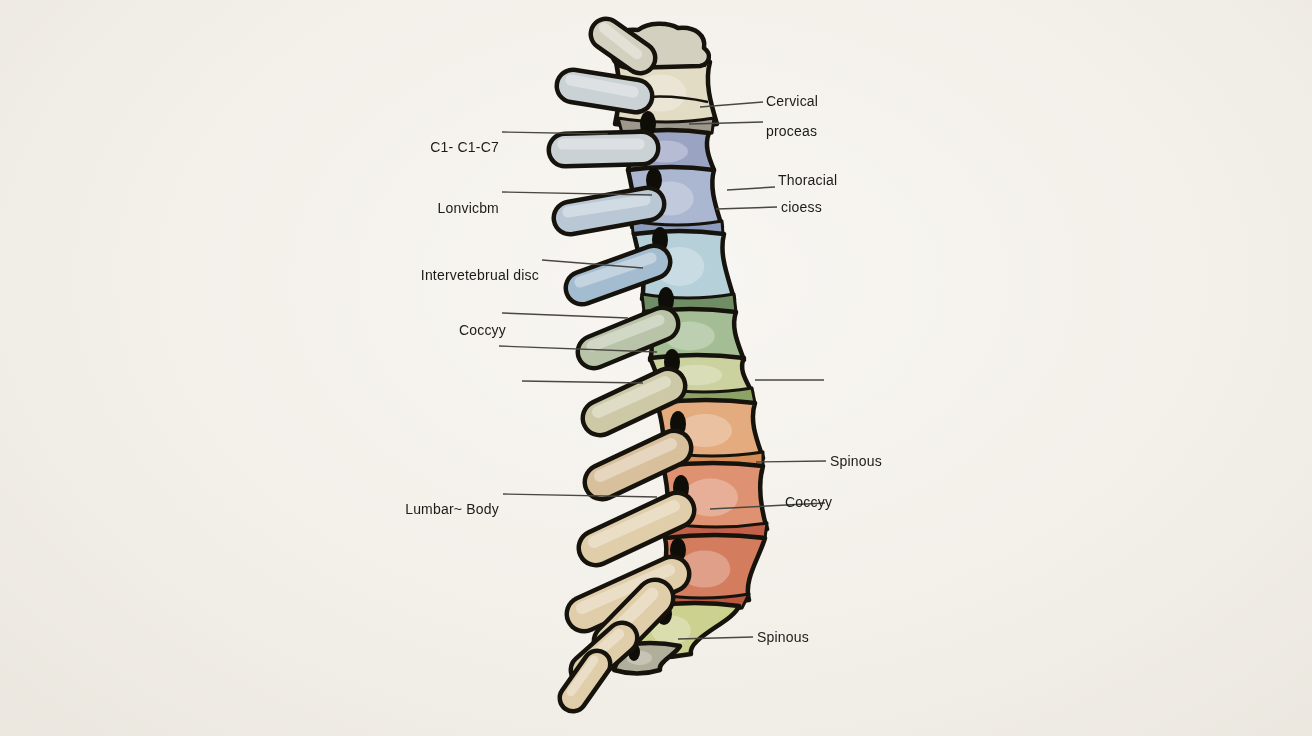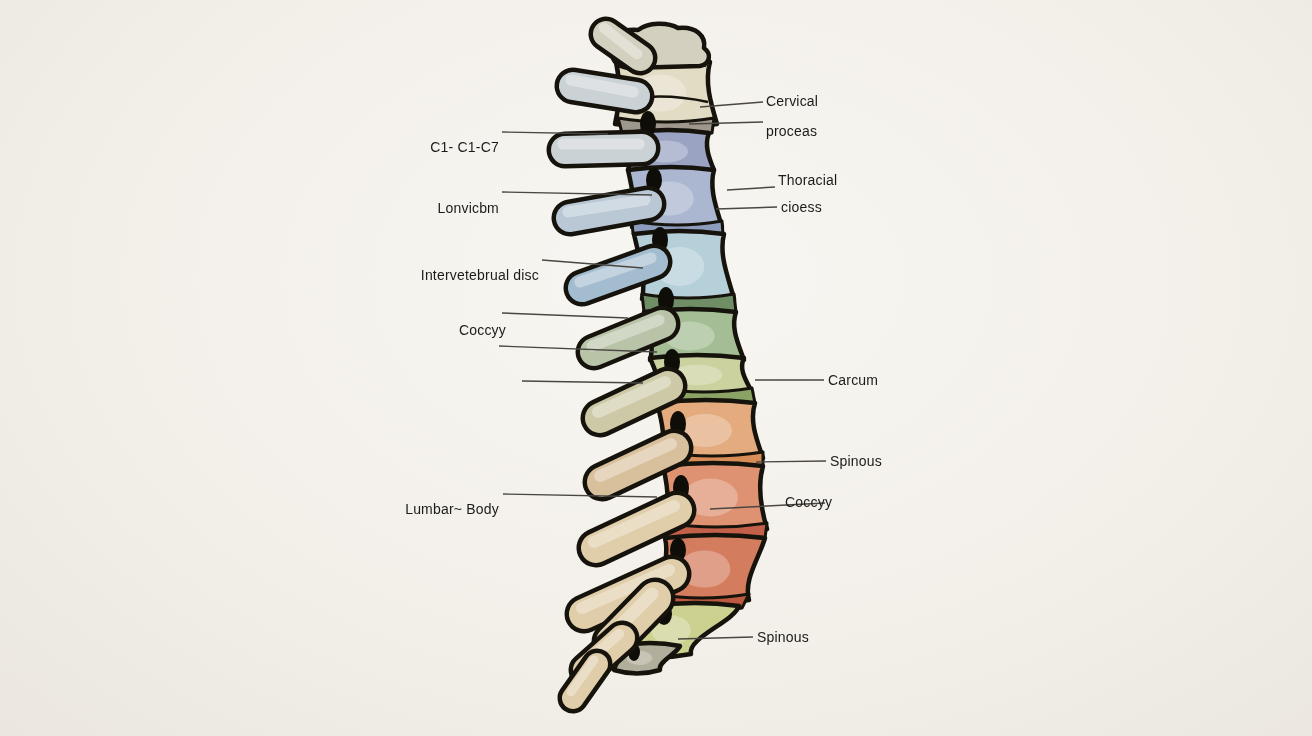--- a/index.html
+++ b/index.html
@@ -132,18 +132,17 @@
   <div class="lbl left" style="right:813px;top:120px">C1- C1-C7</div>
   <div class="lbl left" style="right:813px;top:181px">Lonvicbm</div>
   <div class="lbl left" style="right:773px;top:248px">Intervetebrual disc</div>
   <div class="lbl left" style="right:806px;top:303px">Coccyy</div>
   <div class="lbl left" style="right:813px;top:482px">Lumbar~ Body</div>
 
   <div class="lbl right" style="left:766px;top:90px">Cervical</div>
   <div class="lbl right" style="left:766px;top:120px">proceas</div>
   <div class="lbl right" style="left:778px;top:169px">Thoracial</div>
   <div class="lbl right" style="left:781px;top:196px">cioess</div>
-  <div class="lbl right" style="left:828px;top:369px">Carcum</div>
   <div class="lbl right" style="left:830px;top:450px">Spinous</div>
   <div class="lbl right" style="left:785px;top:491px">Coccyy</div>
   <div class="lbl right" style="left:757px;top:626px">Spinous</div>
 
 </div>
 
 </body></html>

